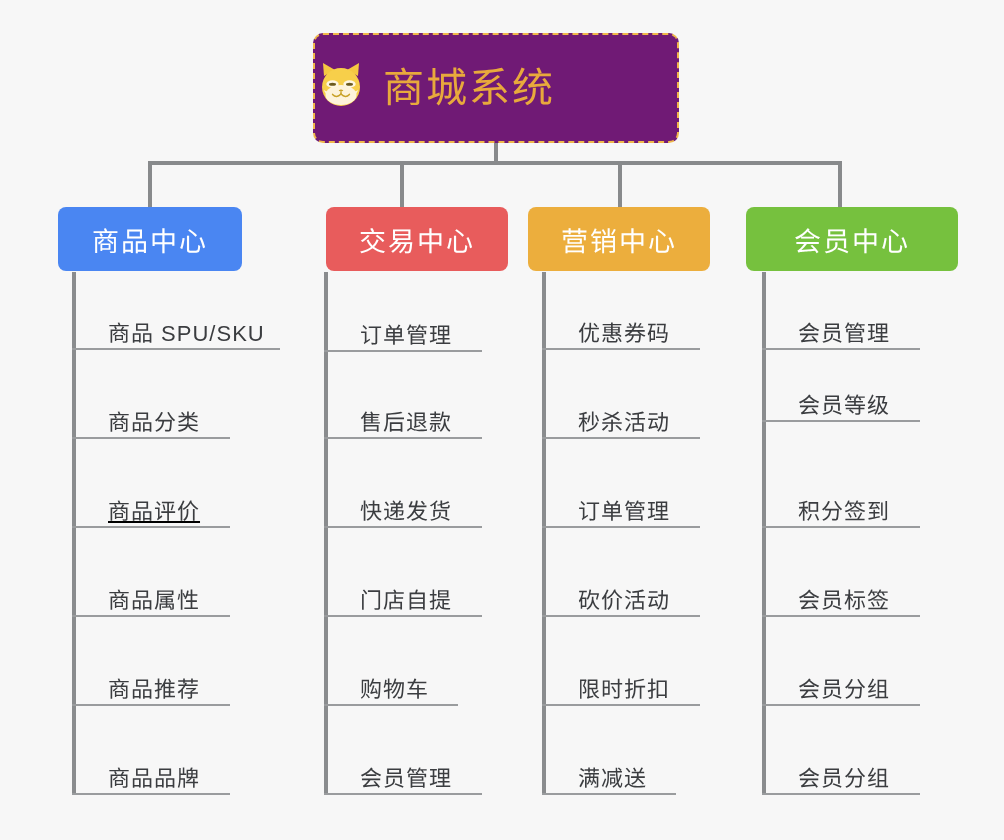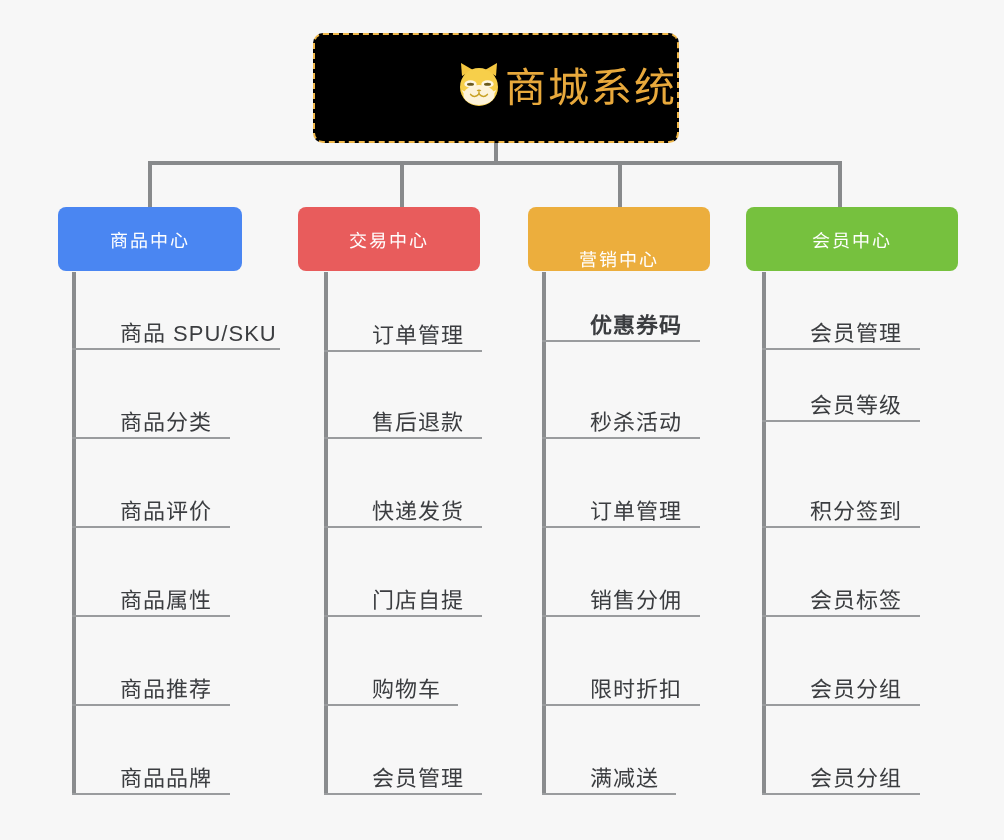--- a/index.html
+++ b/index.html
@@ -10,25 +10,26 @@
     font-family:"Liberation Sans","DejaVu Sans",sans-serif;
     overflow:hidden;
     -webkit-font-smoothing:antialiased;
   }
   #stage{position:relative;width:1004px;height:840px;}
 
   
   .root-box{
     position:absolute;
     left:313px;top:33px;width:366px;height:110px;
-    background:#000000;
+    background:#701a75;
     border:2px dashed #f0b84a;
     border-radius:10px;
     box-sizing:border-box;
-    display:flex;align-items:center;justify-content:flex-end;
+    display:flex;align-items:center;justify-content:flex-start;
+    gap:16px;
   }
   .root-title{
     font-size:41px;
     color:#e8a93c;
     letter-spacing:2px;
     line-height:1;
     white-space:nowrap;
   }
   .shiba{display:block;}
 
@@ -38,39 +39,39 @@
   .h{height:4px;}
 
   
   .cat-box{
     position:absolute;
     height:64px;
     border-radius:8px;
     box-sizing:border-box;
     display:flex;align-items:center;justify-content:center;
     color:#ffffff;
-    font-size:18px;
+    font-size:27px;
     letter-spacing:2px;
     white-space:nowrap;
   }
 
   
   .col{position:absolute;top:272px;}
   .spine{
     position:absolute;
     left:0;top:0;
     width:4px;
     background:#8a8c8e;
   }
   .leaf{
     position:absolute;
     box-sizing:border-box;
     border-bottom:2px solid #9a9c9e;
     display:flex;align-items:flex-end;
-    padding-left:48px;
+    padding-left:36px;
     padding-bottom:2px;
   }
   .leaf-label{
     font-size:22px;
     color:#3b3d40;
     letter-spacing:1px;
     white-space:nowrap;
     line-height:1.1;
   }
 </style>
@@ -112,39 +113,39 @@
   <div class="conn h" style="left:148px;top:161px;width:694px;"></div>
 
   <div class="conn v" style="left:148px;top:161px;height:46px;"></div>
   <div class="conn v" style="left:400px;top:161px;height:46px;"></div>
   <div class="conn v" style="left:618px;top:161px;height:46px;"></div>
   <div class="conn v" style="left:838px;top:161px;height:46px;"></div>
 
   <div class="cat-box" style="left: 58px; top: 207px; width: 184px; background: rgb(74, 134, 242);">
     <span>商品中心</span>
   </div>
-  <div class="cat-box" style="left: 298px; top: 207px; width: 182px; background: rgb(232, 92, 92);">
+  <div class="cat-box" style="left: 326px; top: 207px; width: 182px; background: rgb(232, 92, 92);">
     <span>交易中心</span>
   </div>
-  <div class="cat-box" style="left: 528px; top: 207px; width: 182px; background: rgb(236, 174, 61); align-items: flex-end;">
+  <div class="cat-box" style="left: 528px; top: 207px; width: 182px; background: rgb(236, 174, 61);">
     <span>营销中心</span>
   </div>
   <div class="cat-box" style="left: 746px; top: 207px; width: 212px; background: rgb(118, 193, 62);">
     <span>会员中心</span>
   </div>
 
   <div class="col" style="left:72px;width:210px;">
     <div class="spine" style="height: 523px;"></div>
     <div class="leaf" style="left:0;top:0;width:208px;height:78px;">
       <span class="leaf-label">商品 SPU/SKU</span>
     </div>
     <div class="leaf" style="left:0;top:89px;width:158px;height:78px;text-align:right;">
       <span class="leaf-label">商品分类</span>
     </div>
-    <div class="leaf" style="left:0;top:178px;width:158px;height:78px;">
+    <div class="leaf" style="left:0;top:178px;width:158px;height:78px;text-decoration:underline;">
       <span class="leaf-label">商品评价</span>
     </div>
     <div class="leaf" style="left:0;top:267px;width:158px;height:78px;">
       <span class="leaf-label">商品属性</span>
     </div>
     <div class="leaf" style="left:0;top:356px;width:158px;height:78px;">
       <span class="leaf-label">商品推荐</span>
     </div>
     <div class="leaf" style="left:0;top:445px;width:158px;height:78px;">
       <span class="leaf-label">商品品牌</span>
@@ -168,31 +169,31 @@
     <div class="leaf" style="left:0;top:356px;width:134px;height:78px;">
       <span class="leaf-label">购物车</span>
     </div>
     <div class="leaf" style="left:0;top:445px;width:158px;height:78px;">
       <span class="leaf-label">会员管理</span>
     </div>
   </div>
 
   <div class="col" style="left:542px;width:160px;">
     <div class="spine" style="height: 523px;"></div>
-    <div class="leaf" style="left:0;top:0;width:158px;height:70px;font-weight:bold;">
+    <div class="leaf" style="left:0;top:0;width:158px;height:78px;">
       <span class="leaf-label">优惠券码</span>
     </div>
     <div class="leaf" style="left:0;top:89px;width:158px;height:78px;">
       <span class="leaf-label">秒杀活动</span>
     </div>
     <div class="leaf" style="left:0;top:178px;width:158px;height:78px;">
       <span class="leaf-label">订单管理</span>
     </div>
     <div class="leaf" style="left:0;top:267px;width:158px;height:78px;">
-      <span class="leaf-label">销售分佣</span>
+      <span class="leaf-label">砍价活动</span>
     </div>
     <div class="leaf" style="left:0;top:356px;width:158px;height:78px;">
       <span class="leaf-label">限时折扣</span>
     </div>
     <div class="leaf" style="left:0;top:445px;width:134px;height:78px;">
       <span class="leaf-label">满减送</span>
     </div>
   </div>
 
   <div class="col" style="left:762px;width:160px;">

